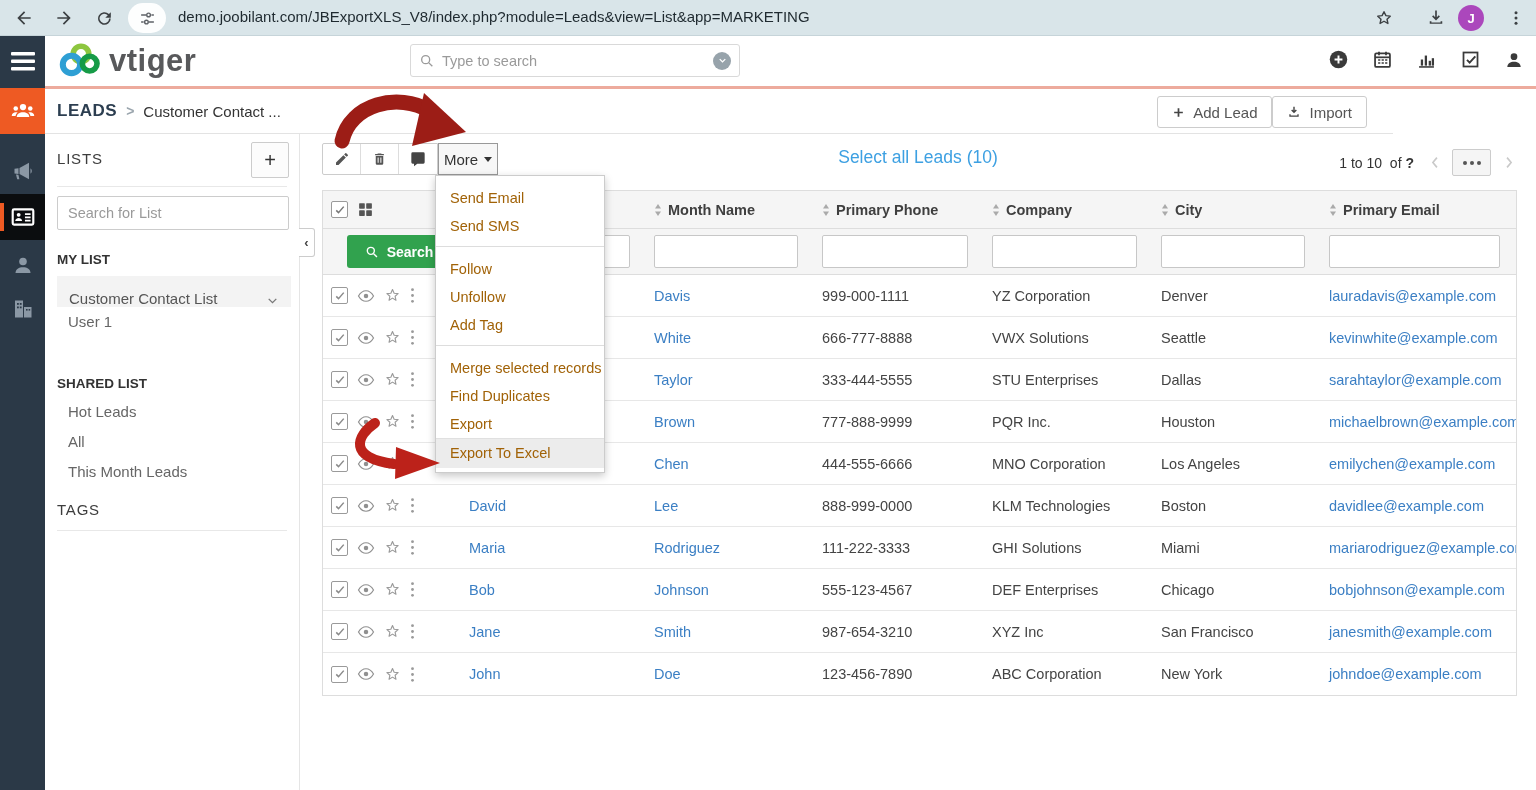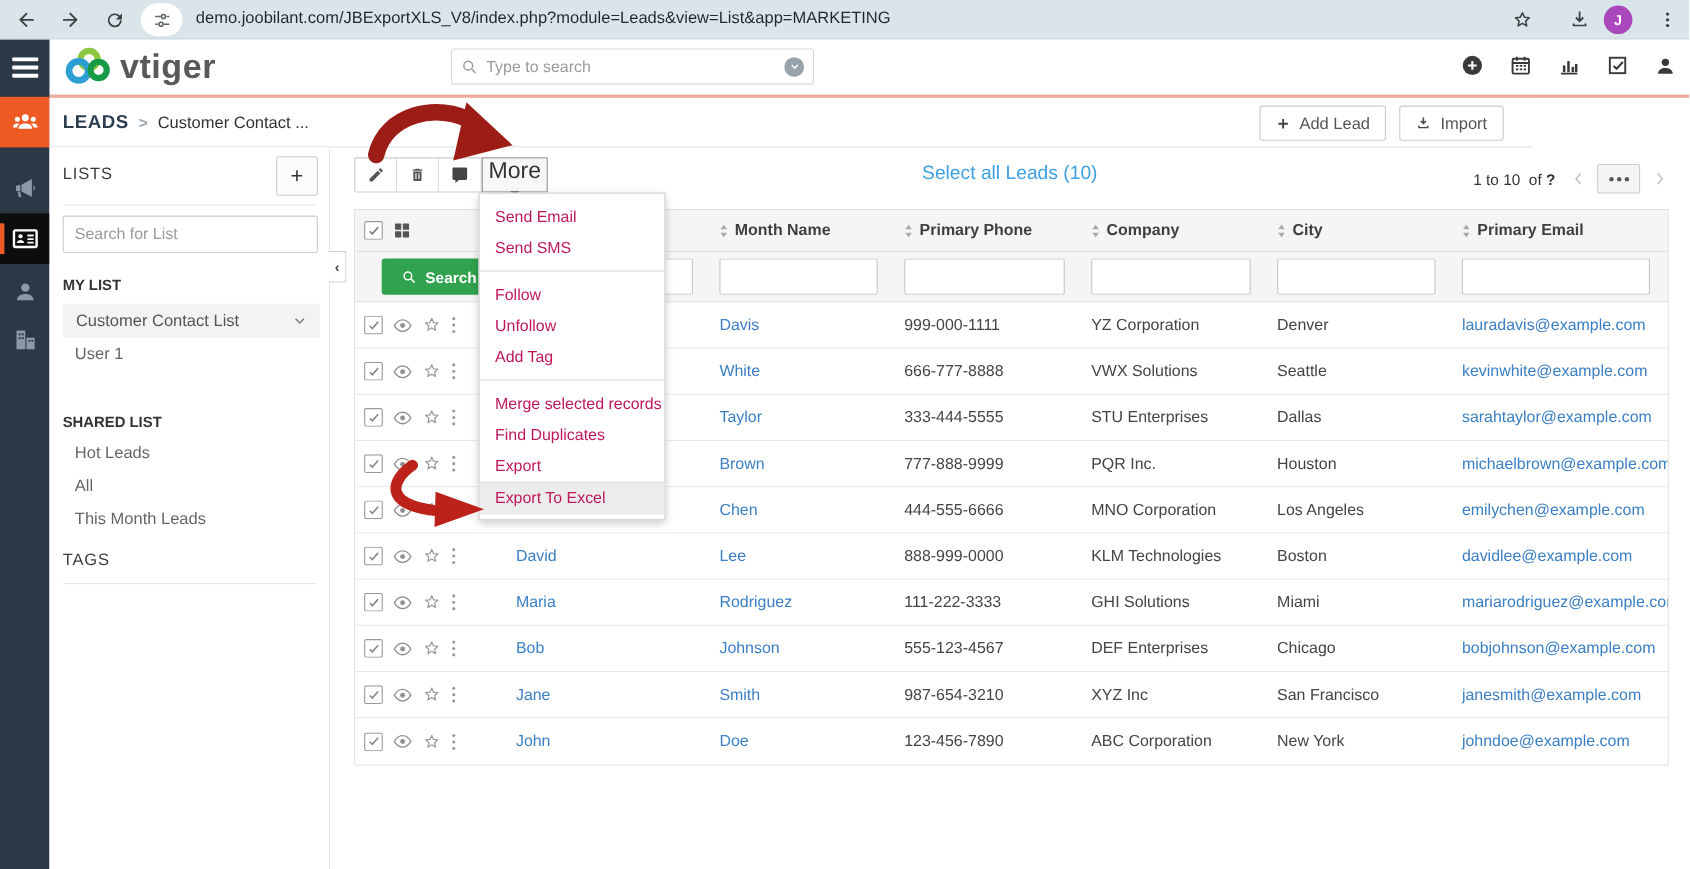--- a/index.html
+++ b/index.html
@@ -43,56 +43,56 @@
   .tile-black { background:#0b0d0f; }
   .tile-black::before { content:""; position:absolute; left:0; top:9px; width:4px; height:28px; background:#ee5a23; }
 
   
   .module-bar { position:absolute; left:45px; top:89px; width:1348px; height:45px; background:#fff;
     border-bottom:1px solid #e3e3e3; }
   .crumb { position:absolute; left:12px; top:12px; display:flex; align-items:center; gap:9px; }
   .crumb-module { font-size:17px; font-weight:700; color:#2c3e50; letter-spacing:.5px; }
   .crumb-sep { color:#9aa5ad; font-size:14px; font-weight:700; }
   .crumb-list { font-size:15px; color:#333; }
-  .mb-buttons { position:absolute; right:26px; top:7px; display:flex; gap:12px; }
+  .mb-buttons { position:absolute; right:26px; top:7px; display:flex; gap:0; }
   .btn-light { height:32px; padding:0 14px; border:1px solid #ccc; border-radius:3px; background:#fff;
     display:flex; align-items:center; gap:8px; font-size:15px; color:#555; }
 
   
   .sidebar { position:absolute; left:45px; top:134px; width:255px; height:656px; background:#fff;
     border-right:1px solid #e5e5e5; }
   .side-inner { position:relative; width:100%; height:100%; }
   .lists-title { position:absolute; left:12px; top:16px; font-size:15px; color:#3d3d3d; letter-spacing:.8px; }
   .add-list-btn { position:absolute; right:10px; top:8px; width:38px; height:36px; border:1px solid #ccc;
     border-radius:2px; background:#fcfcfc; display:flex; align-items:center; justify-content:center;
     font-size:20px; color:#333; }
   .side-div1 { position:absolute; left:12px; right:12px; top:52px; height:1px; background:#e8e8e8; }
   .side-search { position:absolute; left:12px; right:10px; top:62px; height:34px; border:1px solid #ccc;
     border-radius:2px; font-size:14.5px; color:#ef4444; padding:0 10px; font-family:inherit; outline:none; }
   .side-search::placeholder { color:#9a9a9a; }
   .side-heading { position:absolute; left:12px; font-size:13.5px; font-weight:700; color:#333; }
   .sel-row { position:absolute; left:12px; right:8px; top:142px; height:31px; background:#f3f3f3;
-    display:flex; align-items:center; justify-content:space-between; padding:0 12px; }
+    display:flex; align-items:flex-end; justify-content:space-between; padding:0 12px; }
   .sel-row span { font-size:15px; color:#555; }
   .side-item { font-size:15px; color:#666; padding:6px 0 7px 23px; }
   .my-items { position:absolute; left:0; right:0; top:173px; }
   .shared-items { position:absolute; left:0; right:0; top:263px; }
   .tags-title { position:absolute; left:12px; top:367px; font-size:15px; color:#3d3d3d; letter-spacing:.8px; }
   .side-div2 { position:absolute; left:12px; right:12px; top:396px; height:1px; background:#e8e8e8; }
   .collapse-tab { position:absolute; left:299px; top:228px; width:16px; height:29px; background:#fff;
     border:1px solid #ccc; border-left:none; border-radius:0 3px 3px 0; display:flex; align-items:center;
     justify-content:center; font-size:13px; color:#444; font-weight:700; }
 
   
   .toolbar { position:absolute; left:322px; top:143px; height:32px; display:flex; }
   .tb-group { display:flex; border:1px solid #ccc; border-radius:2px 0 0 2px; background:#fff; }
   .tb-cell { width:38px; display:flex; align-items:center; justify-content:center; border-right:1px solid #ddd; }
   .tb-cell:last-child { border-right:none; }
   .more-btn { width:60px; height:32px; border:1px solid #999; background:#f7f7f7; display:flex;
-    align-items:center; gap:6px; font-size:21px; color:#333;flex-direction:column; }
+    align-items:center; justify-content:center; gap:6px; font-size:15px; color:#333; }
   .caret { width:0; height:0; border-left:4px solid transparent; border-right:4px solid transparent; border-top:5px solid #333; }
 
   .select-all { position:absolute; left:300px; width:1236px; top:147px; text-align:center;
     font-size:17.5px; color:#3da0e2; }
   .pager { position:absolute; right:20px; top:149px; display:flex; align-items:center; gap:5px; }
   .pager-text { font-size:14px; color:#333; margin-right:8px; }
   .pager-text b { font-weight:700; }
   .pg-chev { width:14px; display:flex; align-items:center; justify-content:center; }
   .pg-ellipsis { width:39px; height:27px; border:1px solid #ccc; border-radius:2px; background:#f5f5f5;
     display:flex; align-items:center; justify-content:center; gap:3px; margin:0 6px; }
@@ -114,21 +114,21 @@
     background:#fff; margin-left:0; font-family:inherit; font-size:14px; padding:0 8px; outline:none; }
   .cb { width:17px; height:17px; border:1px solid #9a9a9a; border-radius:2px; background:#fff;
     display:flex; align-items:center; justify-content:center; flex:none; }
   .search-btn { margin-left:16px; width:104px; height:33px; background:#31a24e; border:none; border-radius:3px;
     color:#fff; font-size:14px; font-weight:700; display:flex; align-items:center; justify-content:center;
     gap:8px; font-family:inherit; }
 
   
   .dropdown { position:absolute; left:435px; top:175px; width:170px; background:#fff;
     border:1px solid #ccc; box-shadow:0 3px 8px rgba(0,0,0,.22); z-index:50; padding:8px 0 4px 0; }
-  .menu-item { height:28px; line-height:28px; padding-left:14px; font-size:14.5px; color:#be185d; white-space:nowrap; }
+  .menu-item { height:28px; line-height:28px; padding-left:14px; font-size:14.5px; color:#a16207; white-space:nowrap; }
   .menu-item.hl { background:#ececec; border-top:1px solid #e0e0e0; height:30px; line-height:29px; }
   .menu-divider { height:1px; background:#ddd; margin:6px 0 8px 0; }
 
   .annotation { position:absolute; left:0; top:0; z-index:60; pointer-events:none; }
 </style>
 </head>
 <body>
 
 <div class="stage">
 

